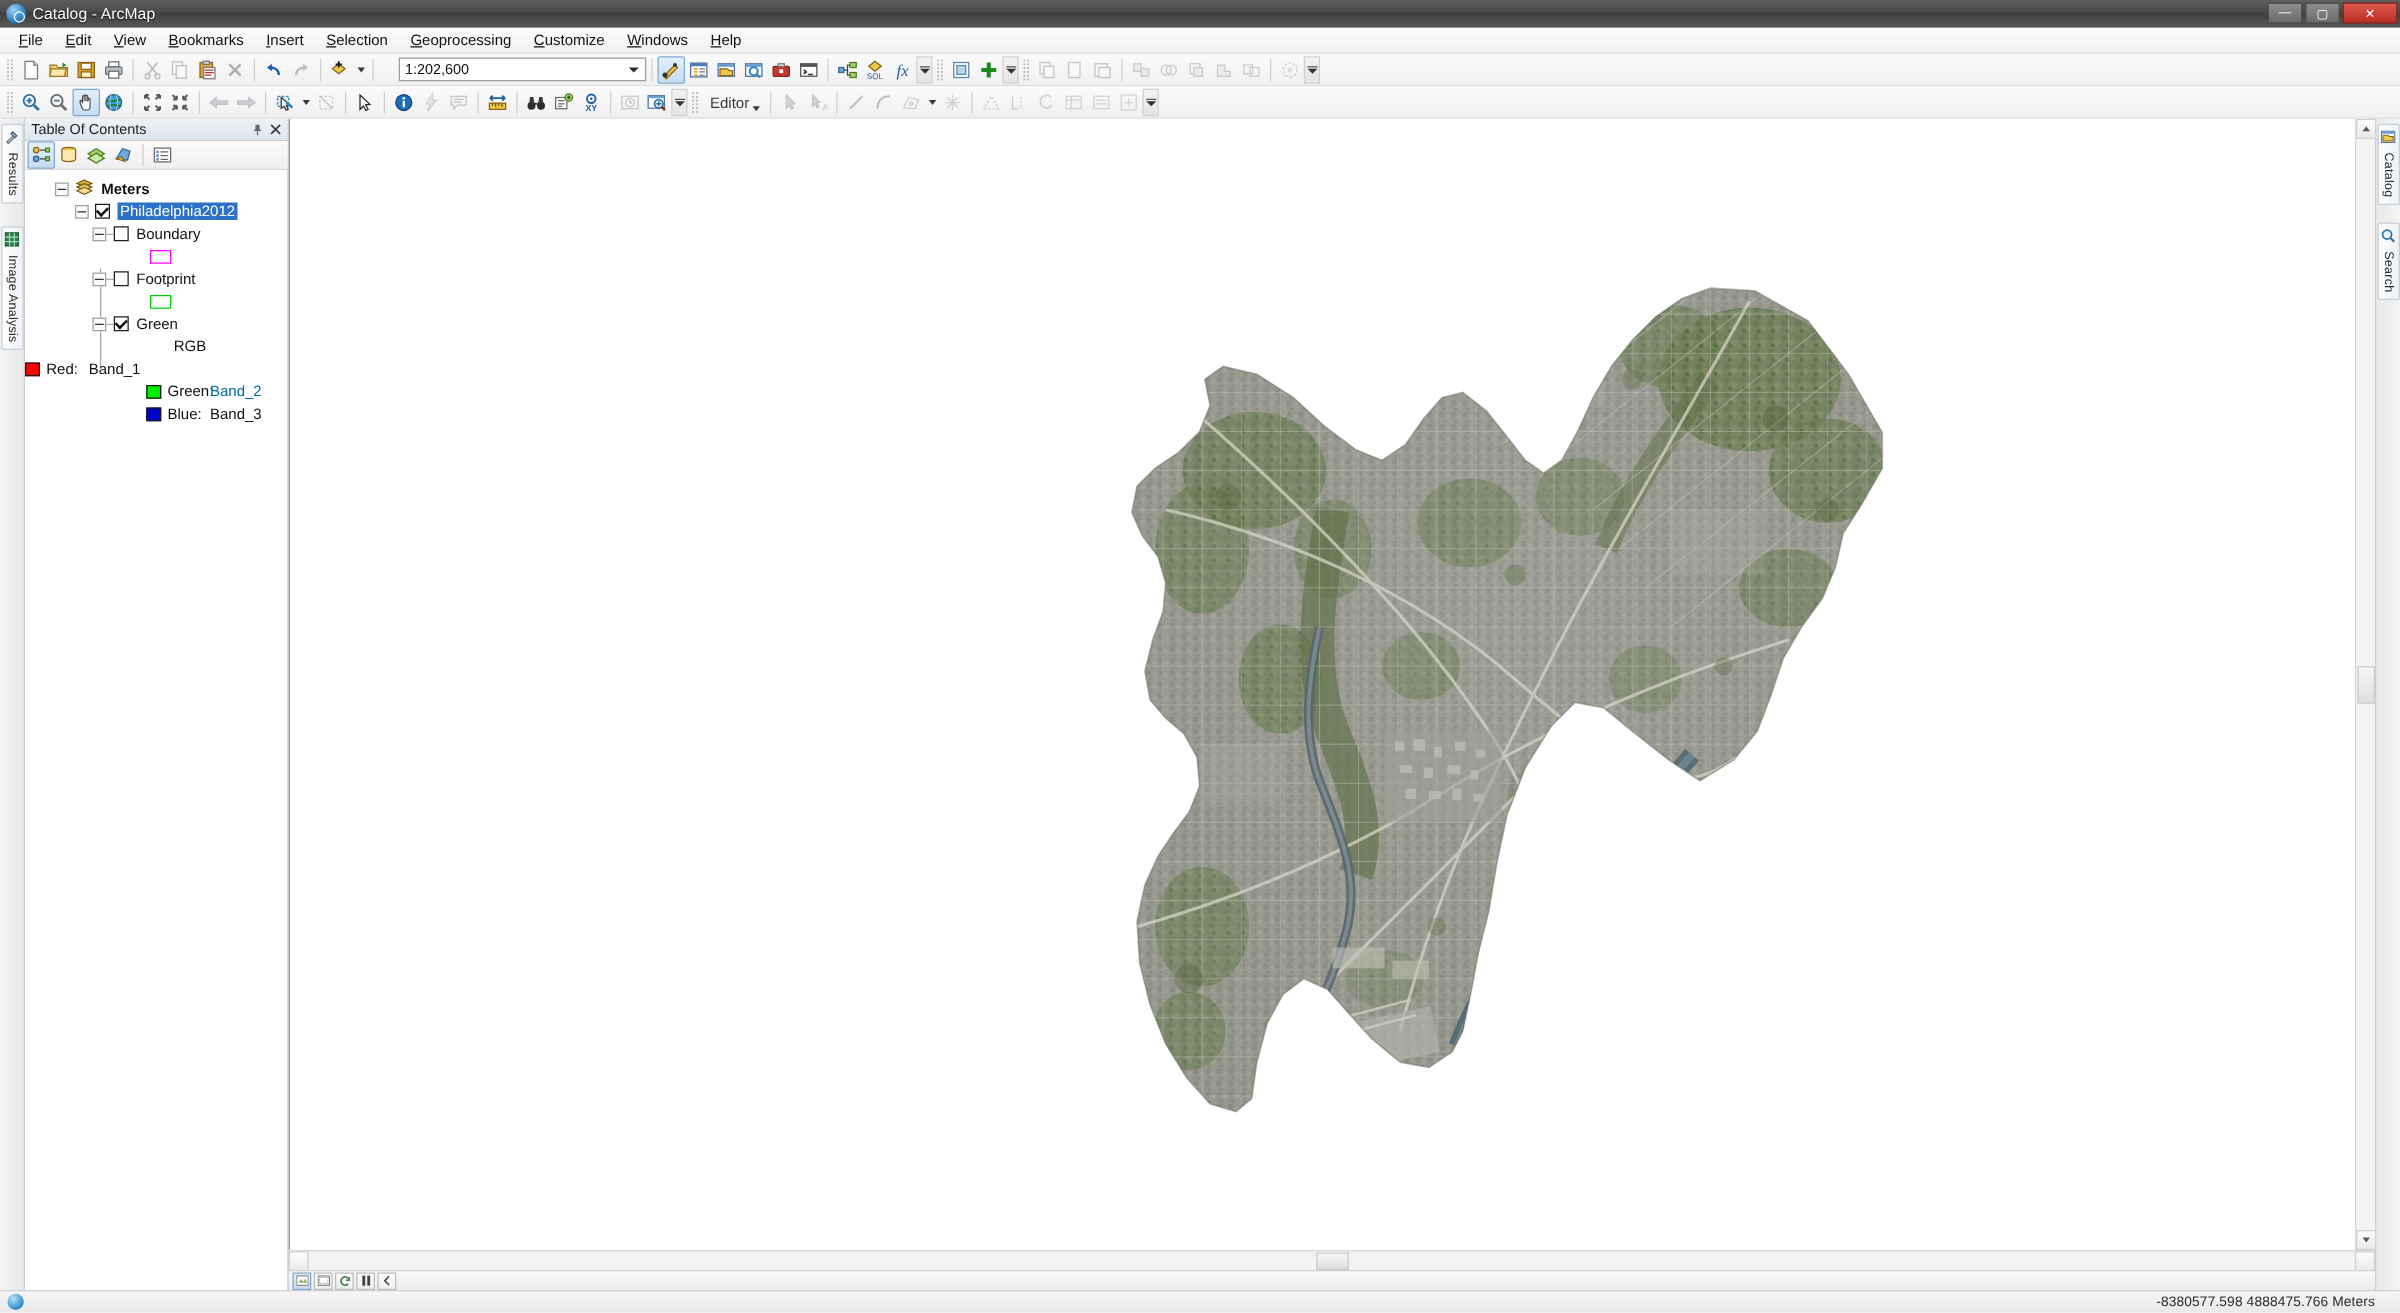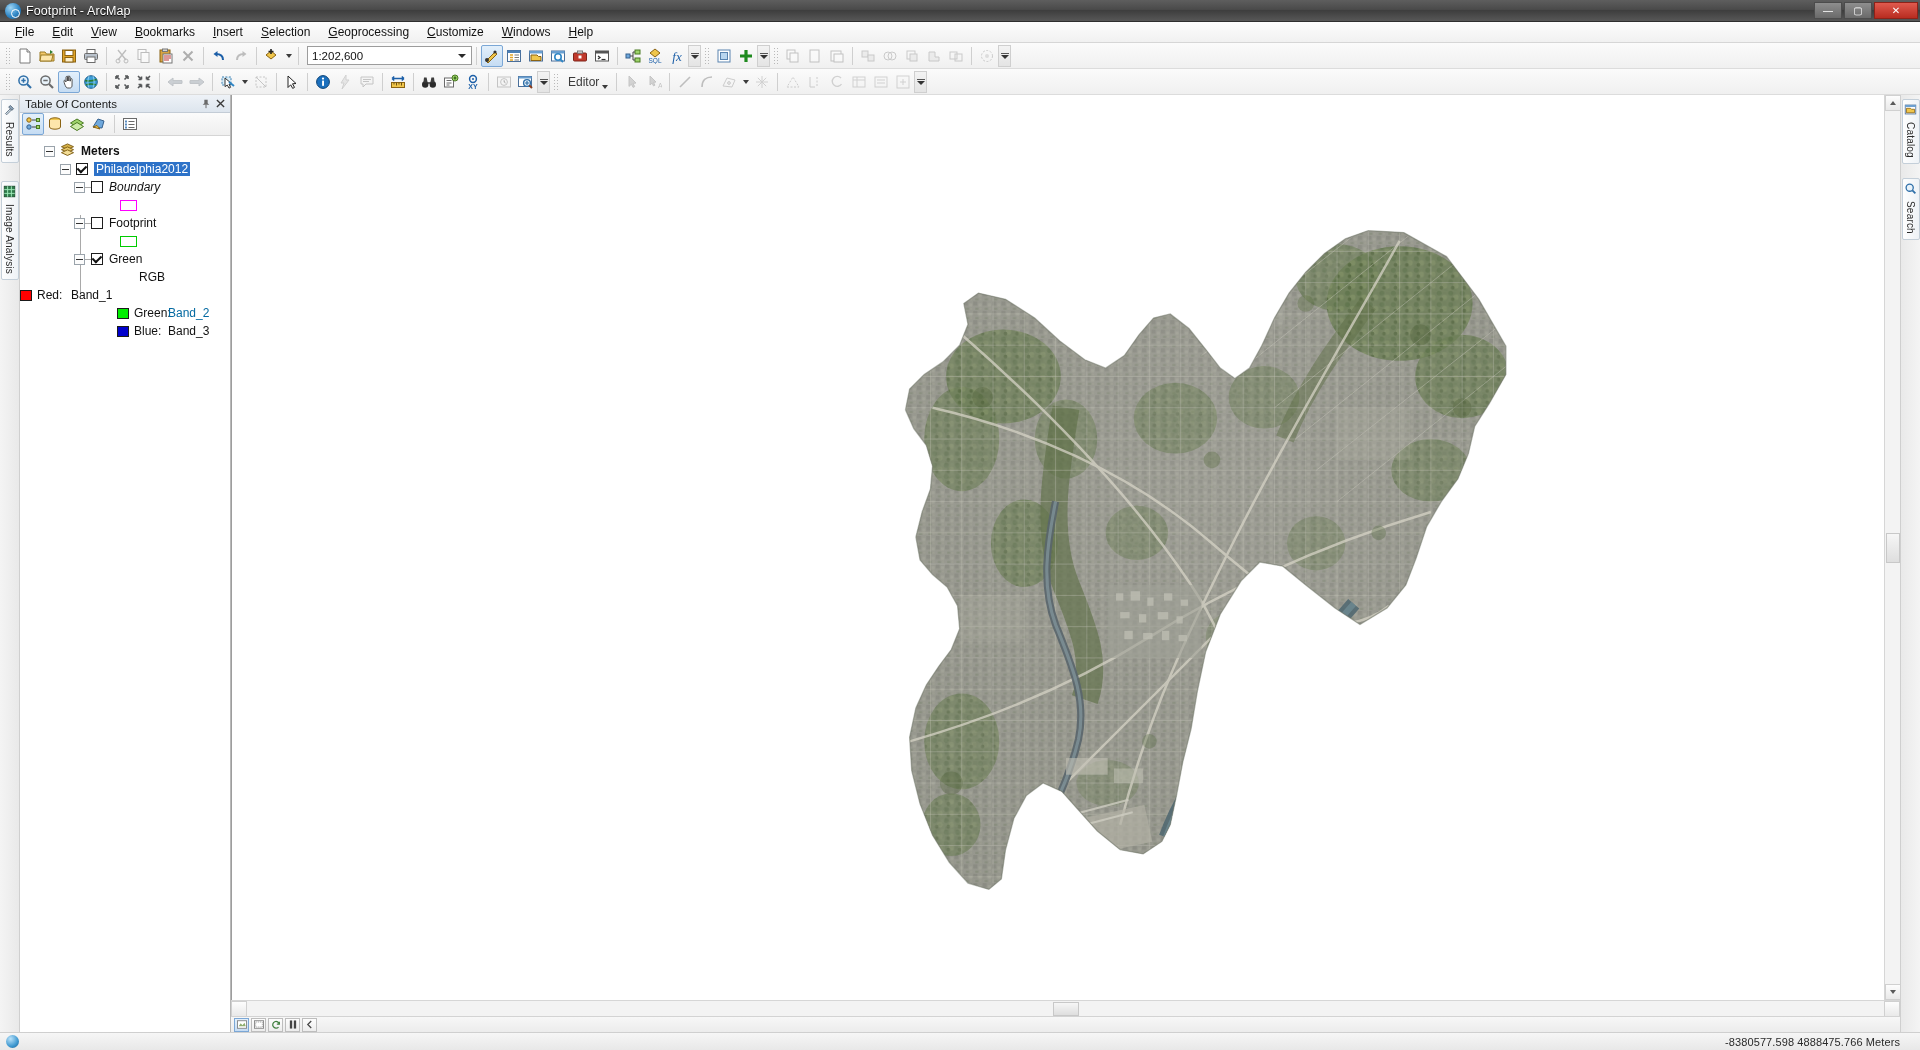--- a/index.html
+++ b/index.html
@@ -78,21 +78,21 @@
   .tb-arrow { width: 11px; height: 22px; flex:none; display:flex;align-items:center;justify-content:center; }
   .tb-arrow:after { content:""; border-left:3.5px solid transparent;border-right:3.5px solid transparent;border-top:4px solid #3b3b3b; }
   .overflow-btn {
     width: 13px; height: 22px; flex:none; display:flex; flex-direction: column;
     align-items:center; justify-content:center; gap:1px;
     background: linear-gradient(to bottom,#f3f3f3,#e4e4e4); border:1px solid #cfcfcf;
   }
   .overflow-btn .bar { width: 8px; height: 1px; background:#555; }
   .overflow-btn .tri { border-left:4px solid transparent;border-right:4px solid transparent;border-top:4px solid #333; }
   .scale-box {
-    height: 19px; width: 165px; margin-left: 4px;
+    height: 19px; width: 198px; margin-left: 16px;
     border: 1px solid #9c9c9c; background: #fff;
     display: flex; align-items: center; position: relative; font-size: 11.5px;
     padding-left: 4px; color: #111;
   }
   .scale-box .caret {
     position:absolute; right: 2px; top: 0; bottom: 0; width: 15px;
     display:flex;align-items:center;justify-content:center;
   }
   .scale-box .caret:after { content:""; border-left:4px solid transparent;border-right:4px solid transparent;border-top:4px solid #2a2a2a; }
   .editor-label {
@@ -219,21 +219,21 @@
     width: 13px; height: 13px; border-radius: 50%;
     background: radial-gradient(circle at 35% 30%, #b9e2fa 0%, #3d97cf 60%, #1d5f90 100%);
   }
   .statuswrap { position: relative; }
 </style>
 </head>
 <body>
 
 <div id="titlebar">
   <div class="app-icon"></div>
-  <span class="title-text">Footprint - ArcMap</span>
+  <span class="title-text">Catalog - ArcMap</span>
   <div id="win-buttons">
     <div>—</div>
     <div>▢</div>
     <div class="close">✕</div>
   </div>
 </div>
 
 <div id="menubar">
   <div class="menu-item"><span class="mn">F</span>ile</div>
   <div class="menu-item"><span class="mn">E</span>dit</div>
@@ -810,21 +810,21 @@
       <div class="trow" style="padding-left:40px;">
         <div class="expander">
             <div class="h"></div>
           </div>
         <div class="cb checked" style="margin-left:5px;"></div>
         <span class="lbl sel">Philadelphia2012</span>
       </div>
 
       <div class="conn" style="left:60px; top:79px; width:1px; height:80px;"></div>
 
-      <div class="trow" style="padding-left:54px;font-style:italic;">
+      <div class="trow" style="padding-left:54px;">
         <div class="expander">
             <div class="h"></div>
           </div>
         <div style="width:6px;height:1px;background:#a9a9a9;"></div>
         <div class="cb"></div>
         <span class="lbl">Boundary</span>
       </div>
       <div class="trow" style="padding-left:100px;">
         <div class="swatch" style="border-color:#ff00ff;"></div>
       </div>

